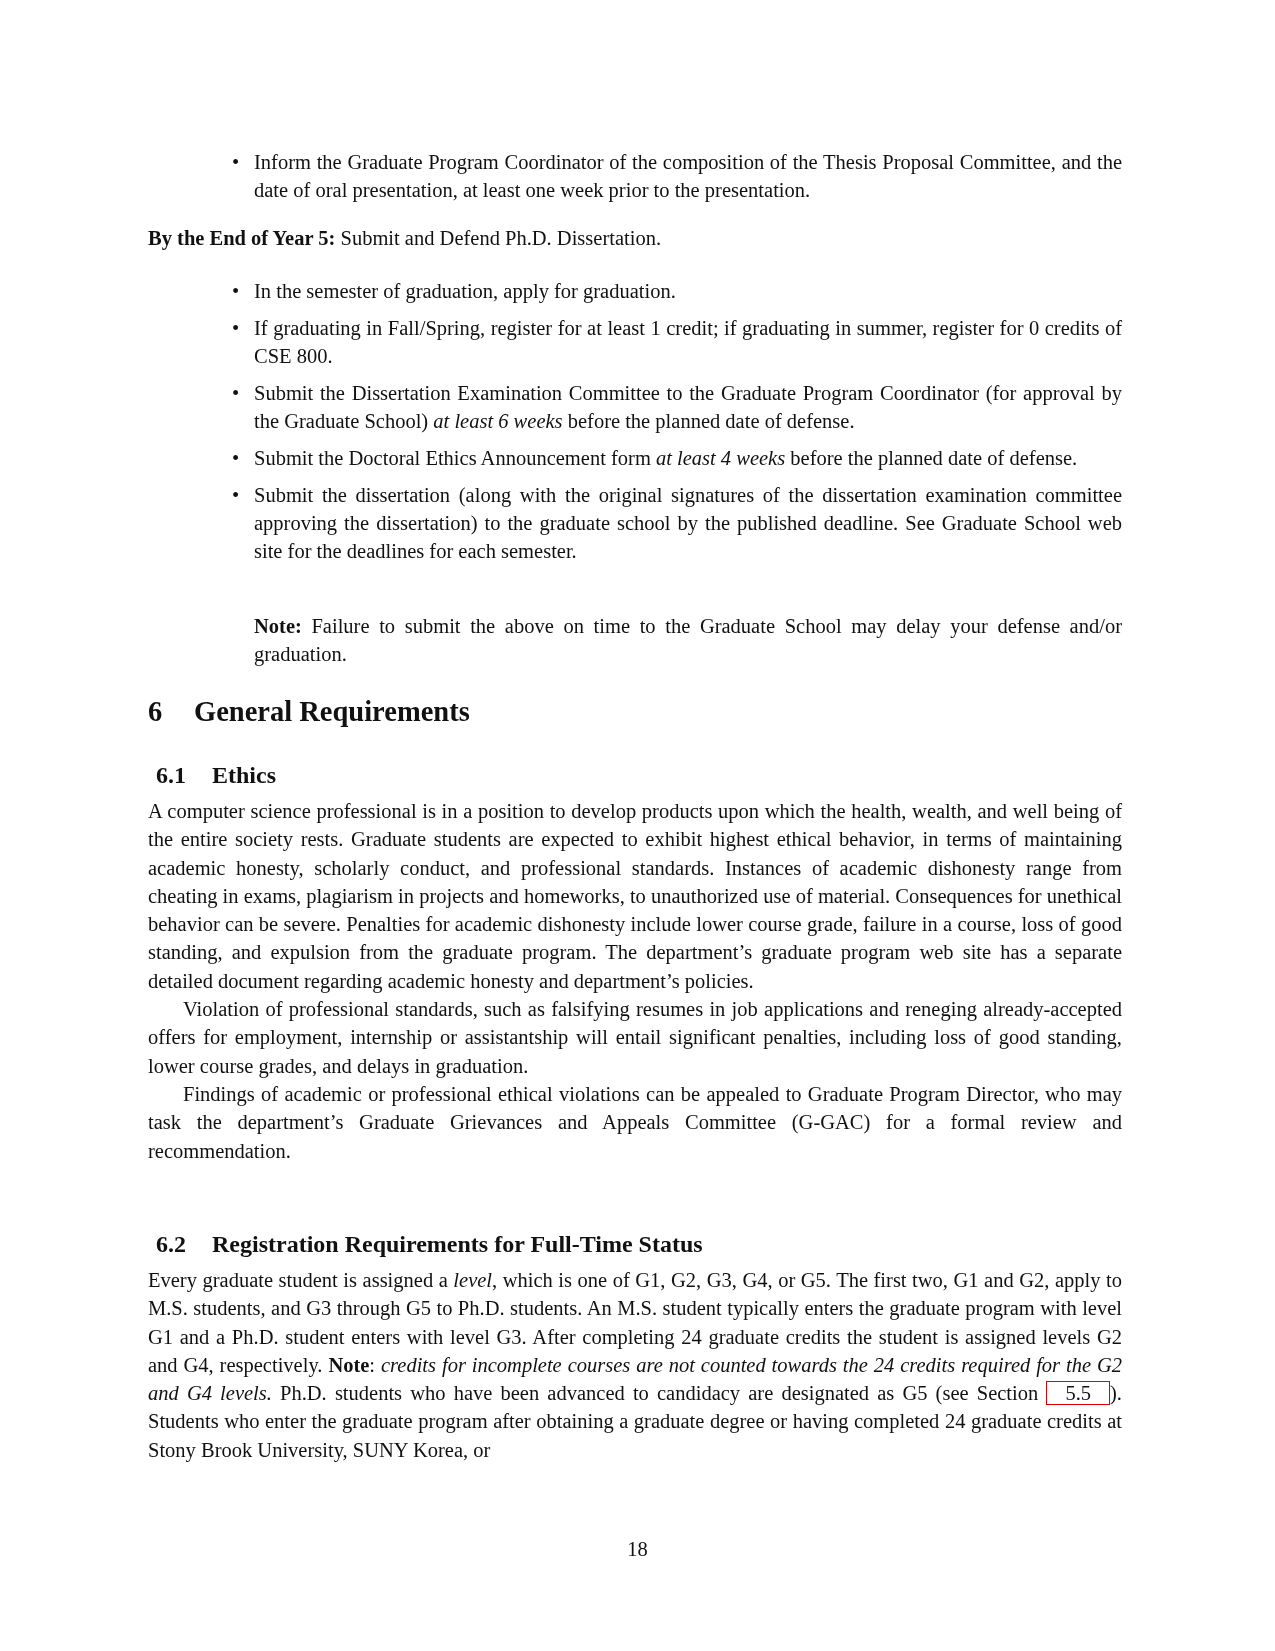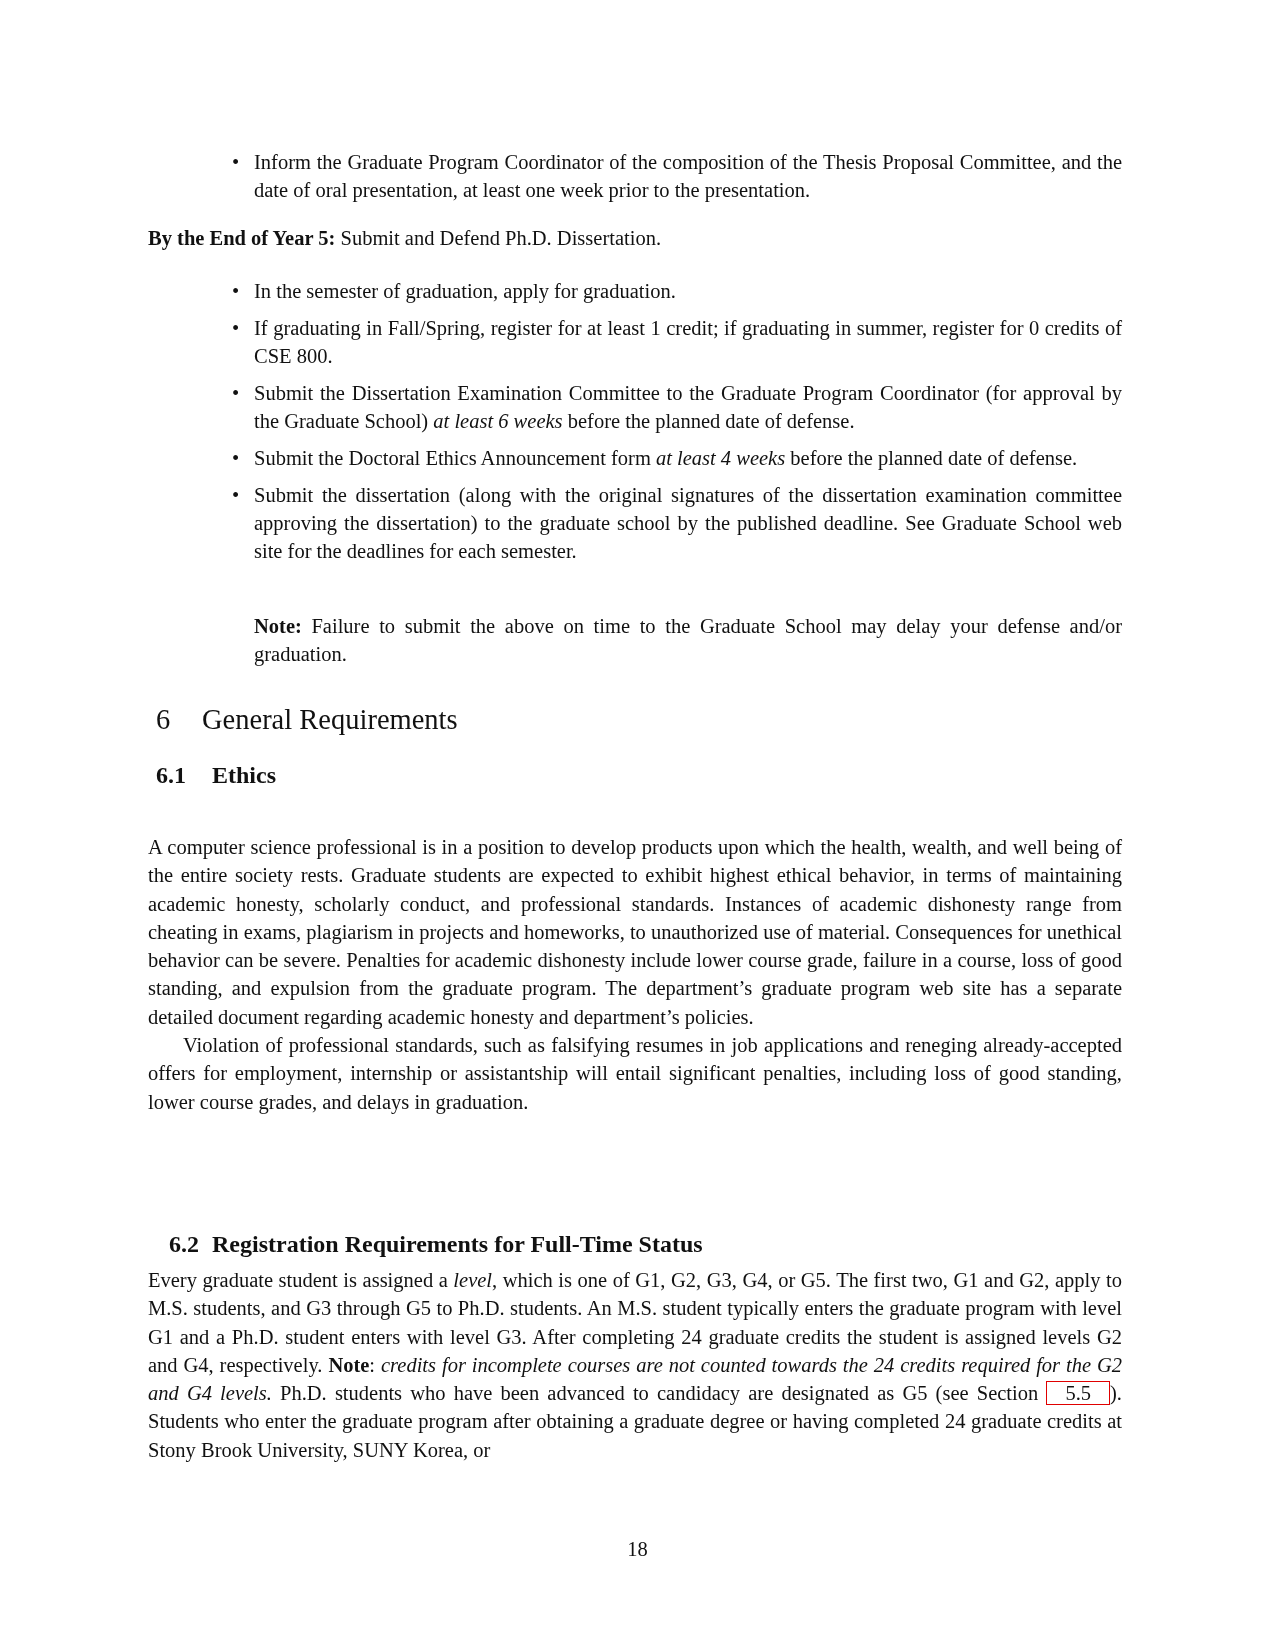--- a/index.html
+++ b/index.html
@@ -4,21 +4,21 @@
 <style>
   html, body { margin: 0; padding: 0; background: #ffffff; }
   body { width: 1275px; height: 1651px; position: relative; overflow: hidden;
          font-family: "Liberation Serif", "DejaVu Serif", serif; color: #111; }
   .page { position: absolute; left: 148px; top: 0; width: 974px; }
   p, li { font-size: 20.5px; line-height: 28.3px; margin: 0; text-align: justify; }
   .bullets { list-style: none; margin: 0; padding: 0; }
   .bullets li { position: relative; padding-left: 106px; margin-bottom: 8.5px; }
   .bullets li .bullet { position: absolute; left: 84px; top: 0; }
   .note { padding-left: 106px; margin-top: 14px; }
-  h1 { font-size: 28.5px; font-weight: normal; margin: 8px; line-height: 34px; }
+  h1 { font-size: 28.5px; font-weight: bold; margin: 0; line-height: 34px; }
   h2 { font-size: 24px; font-weight: bold; margin: 8px; line-height: 28px; }
   .num1 { display: inline-block; width: 46px; }
   .num2 { display: inline-block; width: 56px; }
   .indent { text-indent: 35px; }
   .ref { border: 1.5px solid #e00000; padding: 0 18px; }
   .pagenum { position: absolute; left: 0; width: 1275px; top: 1538px; text-align: center; font-size: 20.5px; }
 </style>
 </head>
 <body>
 
@@ -36,23 +36,24 @@
     <li><span class="bullet">•</span><span>Submit the Dissertation Examination Committee to the Graduate Program Coordinator (for approval by the Graduate School) </span><i>at least 6 weeks</i><span> before the planned date of defense.</span></li>
     <li><span class="bullet">•</span><span>Submit the Doctoral Ethics Announcement form </span><i>at least 4 weeks</i><span> before the planned date of defense.</span></li>
     <li style="margin-bottom:3px;"><span class="bullet">•</span><span>Submit the dissertation (along with the original signatures of the dissertation examination committee approving the dissertation) to the graduate school by the published deadline. See Graduate School web site for the deadlines for each semester.</span></li>
   </ul>
   <p class="note" style="position:absolute; top:598px; width:868px; padding-left:0; left:106px;"><b>Note:</b><span> Failure to submit the above on time to the Graduate School may delay your defense and/or graduation.</span></p>
 
   <h1 style="position:absolute; top:695px;"><span class="num1">6</span><span>General Requirements</span></h1>
 
   <h2 style="position:absolute; top:753px;"><span class="num2">6.1</span><span>Ethics</span></h2>
 
-  <div style="position:absolute; top:797px; width:974px;margin-top:36px;">
+  <div style="position:absolute; top:797px; width:974px;">
     <p>A computer science professional is in a position to develop products upon which the health, wealth, and well being of the entire society rests. Graduate students are expected to exhibit highest ethical behavior, in terms of maintaining academic honesty, scholarly conduct, and professional standards. Instances of academic dishonesty range from cheating in exams, plagiarism in projects and homeworks, to unauthorized use of material. Consequences for unethical behavior can be severe. Penalties for academic dishonesty include lower course grade, failure in a course, loss of good standing, and expulsion from the graduate program. The department’s graduate program web site has a separate detailed document regarding academic honesty and department’s policies.</p>
     <p class="indent">Violation of professional standards, such as falsifying resumes in job applications and reneging already-accepted offers for employment, internship or assistantship  will entail significant penalties, including loss of good standing, lower course grades, and delays in graduation.</p>
+    <p class="indent">Findings of academic or professional ethical violations can be appealed to Graduate Program Director, who may task the department’s Graduate Grievances and Appeals Committee (G-GAC) for a formal review and recommendation.</p>
   </div>
 
-  <h2 style="position:absolute; top:1222px;text-align:center;"><span class="num2">6.2</span><span>Registration Requirements for Full-Time Status</span></h2>
+  <h2 style="position:absolute; top:1222px;"><span class="num2">6.2</span><span>Registration Requirements for Full-Time Status</span></h2>
 
   <p style="position:absolute; top:1266px; width:974px;"><span>Every graduate student is assigned a </span><i>level</i><span>, which is one of G1, G2, G3, G4, or G5. The first two, G1 and G2, apply to M.S. students, and G3 through G5 to Ph.D. students. An M.S. student typically enters the graduate program with level G1 and a Ph.D. student enters with level G3. After completing 24 graduate credits the student is assigned levels G2 and G4, respectively. </span><b>Note</b><span>: </span><i>credits for incomplete courses are not counted towards the 24 credits required for the G2 and G4 levels.</i><span> Ph.D. students who have been advanced to candidacy are designated as G5 (see Section </span><a class="ref">5.5</a><span>). Students who enter the graduate program after obtaining a graduate degree or having completed 24 graduate credits at Stony Brook University, SUNY Korea, or</span></p>
 </div>
 
 <div class="pagenum">18</div>
 
 </body></html>

